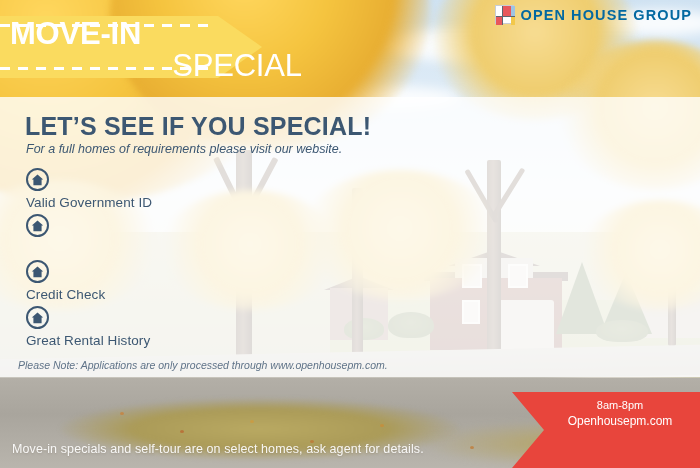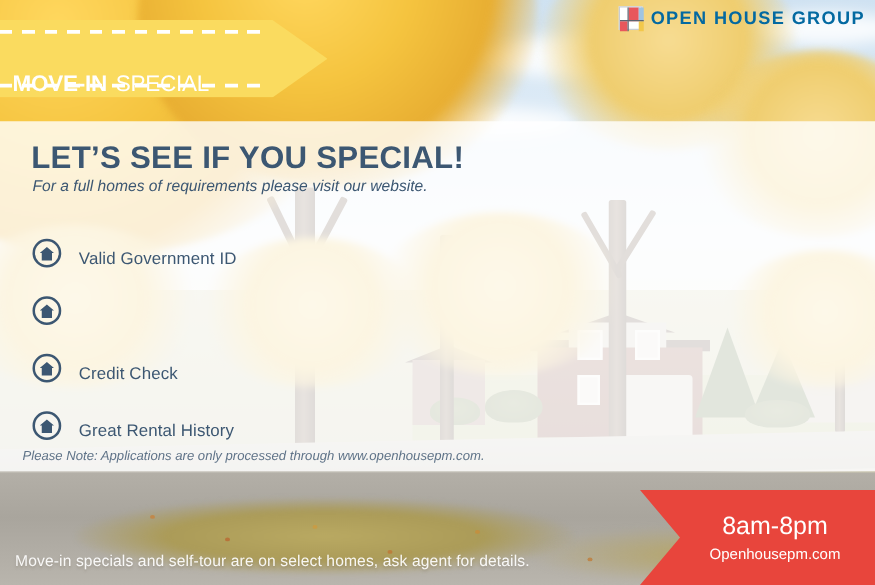--- a/index.html
+++ b/index.html
@@ -202,25 +202,26 @@
     height: 3px;
     background-image: repeating-linear-gradient(90deg,
       #ffffff 0px, #ffffff 10px, rgba(255,255,255,0) 10px, rgba(255,255,255,0) 18px);
   }
   .banner-dash.top { top: 8px; }
   .banner-dash.bottom { bottom: 8px; }
   .banner-text {
     position: absolute;
     left: 10px; top: 0; right: 0; bottom: 0;
     display: flex;
-    align-items: flex-end;
+    align-items: flex-start;
     color: #ffffff;
-    font-size: 18px;
+    font-size: 31px;
     letter-spacing: -0.2px;
     white-space: nowrap;
+    gap: 24px;
   }
   .banner-strong { font-weight: bold; }
   .banner-light { font-weight: 400; margin-left: 7px; margin-top: 32px; }
 
   
   .logo {
     position: absolute;
     right: 8px; top: 5px;
     display: flex;
     align-items: center;
@@ -270,23 +271,24 @@
     white-space: nowrap;
   }
 
   .qual-list {
     position: absolute;
     left: 26px; top: 168px;
     width: 420px;
   }
   .qual-item {
     display: flex;
-    align-items: flex-end;
+    align-items: flex-start;
     height: 46px;
-    gap: 14px;
+    gap: 4px;
+    flex-direction: column;
   }
   .qual-icon {
     flex: 0 0 auto;
     width: 23px; height: 23px;
     border: 2px solid #3c5772;
     border-radius: 50%;
     display: flex;
     align-items: center;
     justify-content: center;
     box-sizing: border-box;
@@ -327,24 +329,23 @@
     text-align: center;
     color: #ffffff;
   }
   .flag-title {
     font-size: 17px;
     letter-spacing: 0.6px;
     line-height: 1.25;
     white-space: nowrap;
   }
   .flag-hours {
-    font-size: 20px;
+    font-size: 11px;
     line-height: 1.35;
     white-space: nowrap;
-    margin-top: 10px;
   }
   .flag-site {
     font-size: 12px;
     line-height: 1.4;
     white-space: nowrap;
   }
 
   
   .disclaimer {
     position: absolute;

